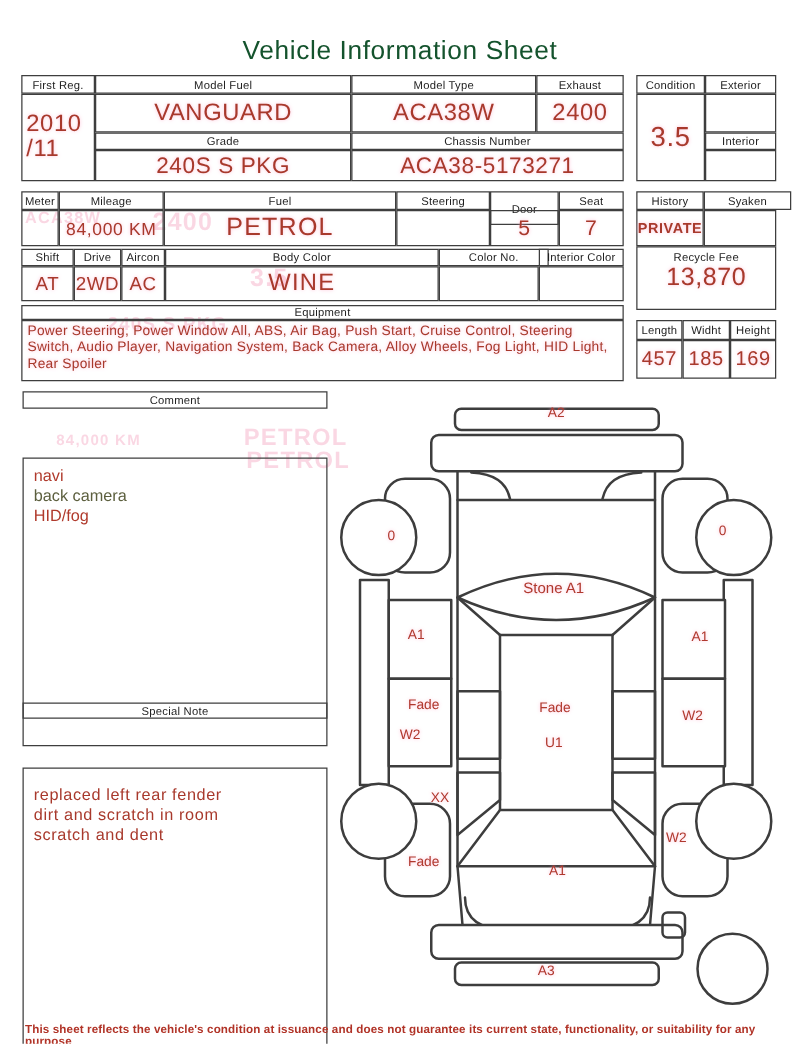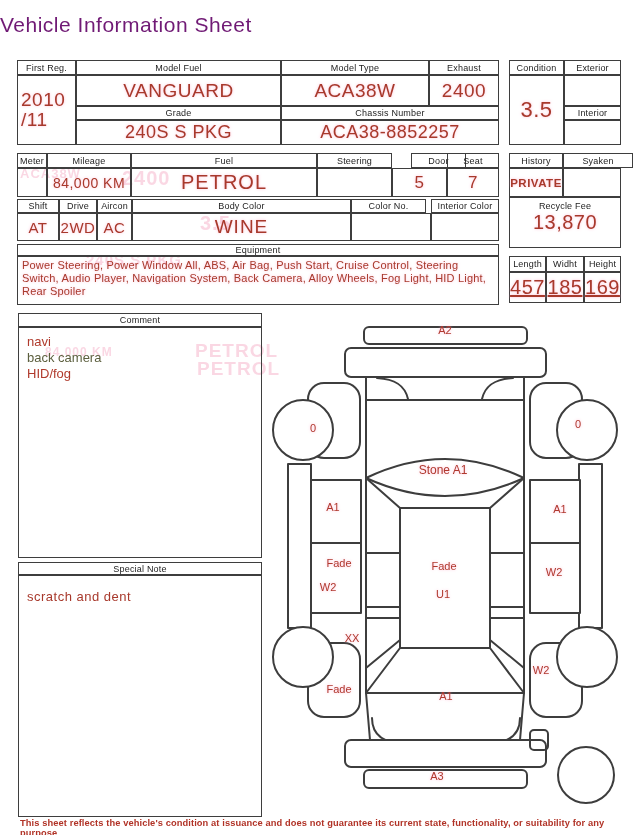--- a/index.html
+++ b/index.html
@@ -3,30 +3,30 @@
 <meta charset="utf-8">
 <style>
   html,body{margin:0;padding:0;}
   body{width:640px;height:835px;position:relative;background:#ffffff;
        font-family:"Liberation Sans",sans-serif;overflow:hidden;}
   .cell{position:absolute;box-sizing:border-box;border:1px solid #3e3e3e;
         display:flex;align-items:center;justify-content:center;background:transparent;z-index:2;}
   .hdr{font-size:9px;color:#1d1d1d;letter-spacing:.2px;}
   .val{color:#a8392c;text-shadow:0 0 3px rgba(255,170,200,.75);letter-spacing:.5px;}
   .fs22{font-size:22px;} .fs20{font-size:20px;} .fs19{font-size:19px;}
-  .fs18{font-size:18px;} .fs17{font-size:17px;} .fs16{font-size:20px;text-decoration:underline;}
+  .fs18{font-size:18px;} .fs17{font-size:17px;} .fs16{font-size:16px;}
   .fs15{font-size:15px;} .fs14{font-size:14px;}
   .fs11{font-size:11.5px;font-weight:700;}
-  .title{position:absolute;left:0;top:13px;width:100%;text-align:left;
-         font-size:21px;color:#701a75;letter-spacing:.5px;z-index:2;}
+  .title{position:absolute;left:0;top:29px;width:100%;text-align:center;
+         font-size:21px;color:#14532d;letter-spacing:.5px;z-index:2;}
   .stack{flex-direction:column;line-height:1.05;align-items:flex-start;padding-left:3px;justify-content:center;}
   .eqbody{align-items:flex-start;justify-content:flex-start;padding:2px 4px;
           font-size:11px;line-height:1.18;text-align:left;letter-spacing:.2px;}
   .boxbody{align-items:flex-start;justify-content:flex-start;flex-direction:column;
-           font-size:13px;line-height:1.24;text-align:left;}
+           font-size:13px;line-height:1.24;text-align:left;margin-top:39px;}
   .wm{position:absolute;color:#f7bed2;opacity:.6;font-weight:bold;letter-spacing:1px;
       z-index:1;white-space:nowrap;}
   .dlabel{fill:#b0392e;font-family:"Liberation Sans",sans-serif;
           text-shadow:0 0 3px rgba(255,170,200,.8);}
   .footer{position:absolute;left:20px;top:818px;font-size:9.3px;font-weight:600;
           color:#b13327;z-index:2;letter-spacing:.1px;}
   svg{position:absolute;z-index:2;}
 </style>
 </head>
 <body>
@@ -42,34 +42,34 @@
   <span>2010</span>
   <span>/11</span>
 </div>
 <div class="cell val fs19" style="left:76px;top:75px;width:205px;height:31px">VANGUARD</div>
 <div class="cell val fs19" style="left:281px;top:75px;width:148px;height:31px">ACA38W</div>
 <div class="cell val fs19" style="left:429px;top:75px;width:70px;height:31px">2400</div>
 
 <div class="cell hdr" style="left:76px;top:106px;width:205px;height:14px">Grade</div>
 <div class="cell hdr" style="left:281px;top:106px;width:218px;height:14px">Chassis Number</div>
 <div class="cell val fs18" style="left:76px;top:120px;width:205px;height:25px">240S S PKG</div>
-<div class="cell val fs18" style="left:281px;top:120px;width:218px;height:25px">ACA38-8852257</div>
+<div class="cell val fs18" style="left:281px;top:120px;width:218px;height:25px">ACA38-5173271</div>
 
 <div class="cell hdr" style="left:509px;top:60px;width:55px;height:15px">Condition</div>
 <div class="cell hdr" style="left:564px;top:60px;width:57px;height:15px">Exterior</div>
 <div class="cell val fs22" style="left:509px;top:75px;width:55px;height:70px">3.5</div>
 <div class="cell val fs15" style="left:564px;top:75px;width:57px;height:31px"></div>
 <div class="cell hdr" style="left:564px;top:106px;width:57px;height:14px">Interior</div>
 <div class="cell val fs15" style="left:564px;top:120px;width:57px;height:25px"></div>
 
 <div class="cell hdr" style="left:17px;top:153px;width:30px;height:15px">Meter</div>
 <div class="cell hdr" style="left:47px;top:153px;width:84px;height:15px">Mileage</div>
 <div class="cell hdr" style="left:131px;top:153px;width:186px;height:15px">Fuel</div>
 <div class="cell hdr" style="left:317px;top:153px;width:75px;height:15px">Steering</div>
-<div class="cell hdr" style="left:411px;top:153px;width:55px;height:15px">Door</div>
+<div class="cell hdr" style="left:392px;top:153px;width:55px;height:27px">Door</div>
 <div class="cell hdr" style="left:447px;top:153px;width:52px;height:15px">Seat</div>
 
 <div class="cell val" style="left:17px;top:168px;width:30px;height:29px"></div>
 <div class="cell val fs14" style="left:47px;top:168px;width:84px;height:29px">84,000 KM</div>
 <div class="cell val fs20" style="left:131px;top:168px;width:186px;height:29px;letter-spacing:1px">PETROL</div>
 <div class="cell val" style="left:317px;top:168px;width:75px;height:29px"></div>
 <div class="cell val fs17" style="left:392px;top:168px;width:55px;height:29px">5</div>
 <div class="cell val fs17" style="left:447px;top:168px;width:52px;height:29px">7</div>
 
 <div class="cell hdr" style="left:509px;top:153px;width:54px;height:15px">History</div>
@@ -86,21 +86,21 @@
 <div class="cell hdr" style="left:546px;top:256px;width:38px;height:16px">Widht</div>
 <div class="cell hdr" style="left:584px;top:256px;width:37px;height:16px">Height</div>
 <div class="cell val fs16" style="left:509px;top:272px;width:37px;height:31px">457</div>
 <div class="cell val fs16" style="left:546px;top:272px;width:38px;height:31px">185</div>
 <div class="cell val fs16" style="left:584px;top:272px;width:37px;height:31px">169</div>
 
 <div class="cell hdr" style="left:17px;top:199px;width:42px;height:14px">Shift</div>
 <div class="cell hdr" style="left:59px;top:199px;width:38px;height:14px">Drive</div>
 <div class="cell hdr" style="left:97px;top:199px;width:35px;height:14px">Aircon</div>
 <div class="cell hdr" style="left:132px;top:199px;width:219px;height:14px">Body Color</div>
-<div class="cell hdr" style="left:351px;top:199px;width:75px;height:14px">Color No.</div>
+<div class="cell hdr" style="left:351px;top:199px;width:88px;height:14px">Color No.</div>
 <div class="cell hdr" style="left:431px;top:199px;width:68px;height:14px">Interior Color</div>
 
 <div class="cell val fs15" style="left:17px;top:213px;width:42px;height:28px">AT</div>
 <div class="cell val fs15" style="left:59px;top:213px;width:38px;height:28px">2WD</div>
 <div class="cell val fs15" style="left:97px;top:213px;width:35px;height:28px">AC</div>
 <div class="cell val fs19" style="left:132px;top:213px;width:219px;height:28px;letter-spacing:1px">WINE</div>
 <div class="cell val" style="left:351px;top:213px;width:80px;height:28px"></div>
 <div class="cell val" style="left:431px;top:213px;width:68px;height:28px"></div>
 
 <div class="cell hdr" style="left:17px;top:244px;width:482px;height:12px">Equipment</div>
@@ -108,20 +108,22 @@
 
 <div class="cell hdr" style="left:18px;top:313px;width:244px;height:14px">Comment</div>
 <div class="cell boxbody" style="left:18px;top:327px;width:244px;height:231px;padding:6px 0 0 8px" id="comment-lines">
     <div style="color: rgb(176, 58, 44);">navi</div>
     <div style="color: rgb(92, 95, 62);">back camera</div>
     <div style="color: rgb(176, 58, 44);">HID/fog</div>
   </div>
 
 <div class="cell hdr" style="left:18px;top:562px;width:244px;height:13px">Special Note</div>
 <div class="cell boxbody val" style="left:18px;top:575px;width:244px;height:242px;padding:13px 0 0 8px;text-shadow:none" id="note-lines">
+    <div style="color: rgb(168, 57, 44);">replaced left rear fender</div>
+    <div style="color: rgb(168, 57, 44);">dirt and scratch in room</div>
     <div style="color: rgb(168, 57, 44);">scratch and dent</div>
   </div>
 
 <svg id="diagram-svg" style="left:268px;top:316px" width="372" height="496" viewBox="268 316 372 496" xmlns="http://www.w3.org/2000/svg">
   <g stroke="#3d3d3d" stroke-width="2" fill="none" stroke-linejoin="round" stroke-linecap="round">
 
     <rect x="288" y="464" width="23" height="164" fill="#fff"></rect>
     <rect x="579" y="464" width="23" height="164" fill="#fff"></rect>
 
     <rect x="308" y="383" width="52" height="75" rx="16"></rect>

